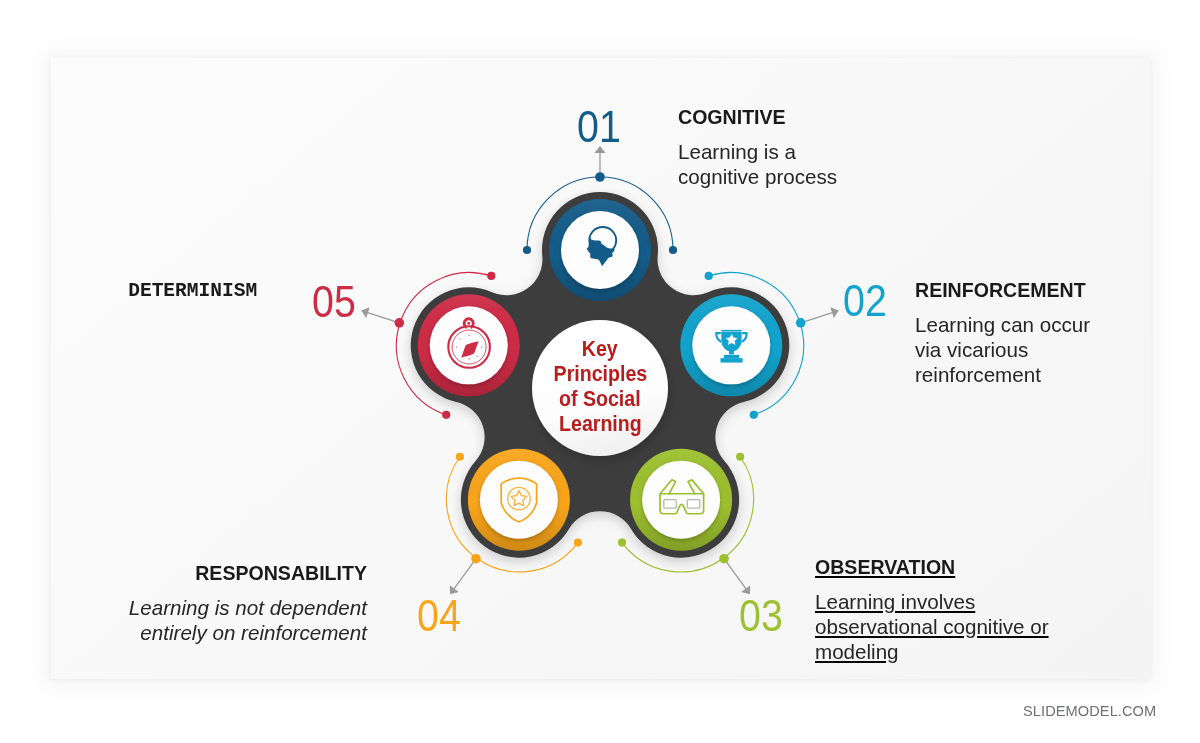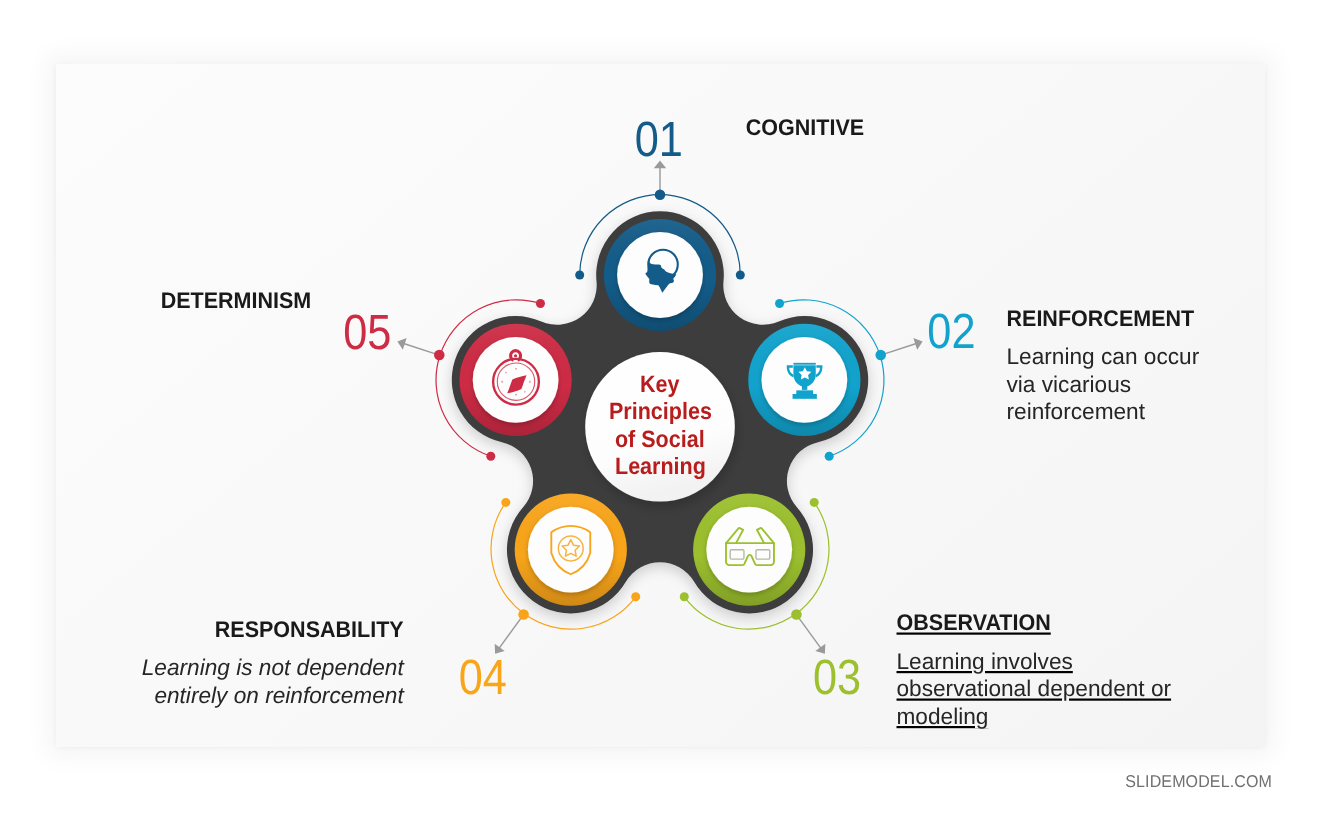--- a/index.html
+++ b/index.html
@@ -236,44 +236,46 @@
     <div class="ct-line">Key</div>
     <div class="ct-line">Principles</div>
     <div class="ct-line">of Social</div>
     <div class="ct-line">Learning</div>
   </div>
 
   <div id="labels">
     <div class="num" style="left: 577px; top: 111px; color: rgb(19, 92, 137);">01</div>
     <div class="blk" style="left:678px;top:110px;width:250px;">
       <div class="ttl">COGNITIVE</div>
+      <div class="dsc" style="margin-top:15.5px;">Learning is a
+cognitive process</div>
     </div>
 
     <div class="num" style="left: 843px; top: 285px; color: rgb(17, 163, 205);">02</div>
     <div class="blk" style="left:915px;top:283px;width:250px;">
       <div class="ttl">REINFORCEMENT</div>
       <div class="dsc" style="margin-top:15.5px;">Learning can occur
 via vicarious
 reinforcement</div>
     </div>
 
     <div class="num" style="left: 739px; top: 600px; color: rgb(156, 192, 46);">03</div>
     <div class="blk" style="left:815px;top:560px;width:260px;text-decoration:underline;">
       <div class="ttl">OBSERVATION</div>
       <div class="dsc" style="margin-top:15.5px;">Learning involves
-observational dependent or
+observational cognitive or
 modeling</div>
     </div>
 
     <div class="num" style="left: 417px; top: 600px; color: rgb(249, 165, 26);">04</div>
     <div class="blk right" style="left:105px;top:566px;width:262px;text-align:right;">
       <div class="ttl">RESPONSABILITY</div>
       <div class="dsc" style="margin-top:15.5px;font-style:italic;">Learning is not dependent
 entirely on reinforcement</div>
     </div>
 
     <div class="num" style="left: 312px; top: 286px; color: rgb(206, 43, 69);">05</div>
-    <div class="blk right" style="left:120px;top:267px;width:163px;text-align:right;">
+    <div class="blk right" style="left:120px;top:284px;width:163px;text-align:left;font-family:Liberation Mono, monospace;">
       <div class="ttl">DETERMINISM</div>
     </div>
   </div>
   <div class="wm" style="color: rgb(111, 112, 114);">SLIDEMODEL.COM</div>
 </div>
 
 </body></html>

